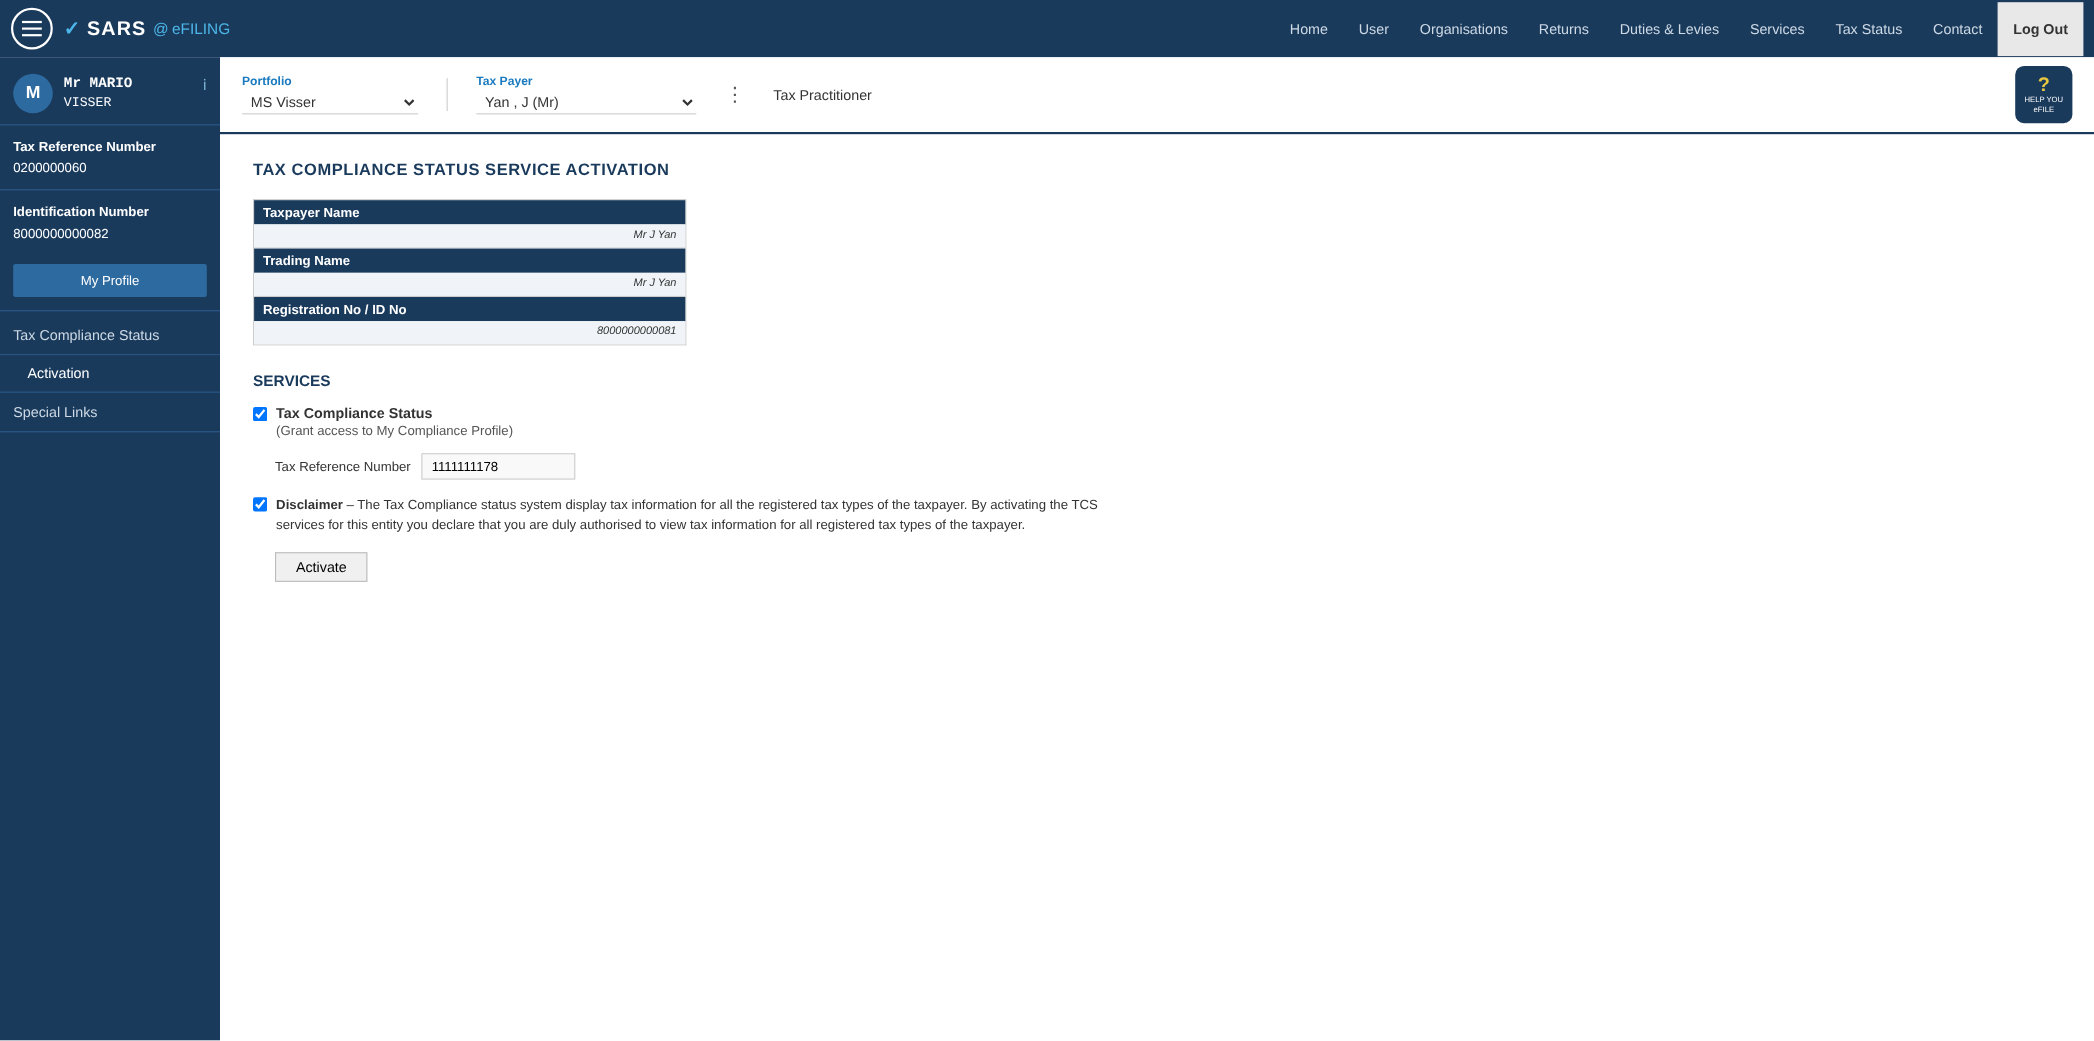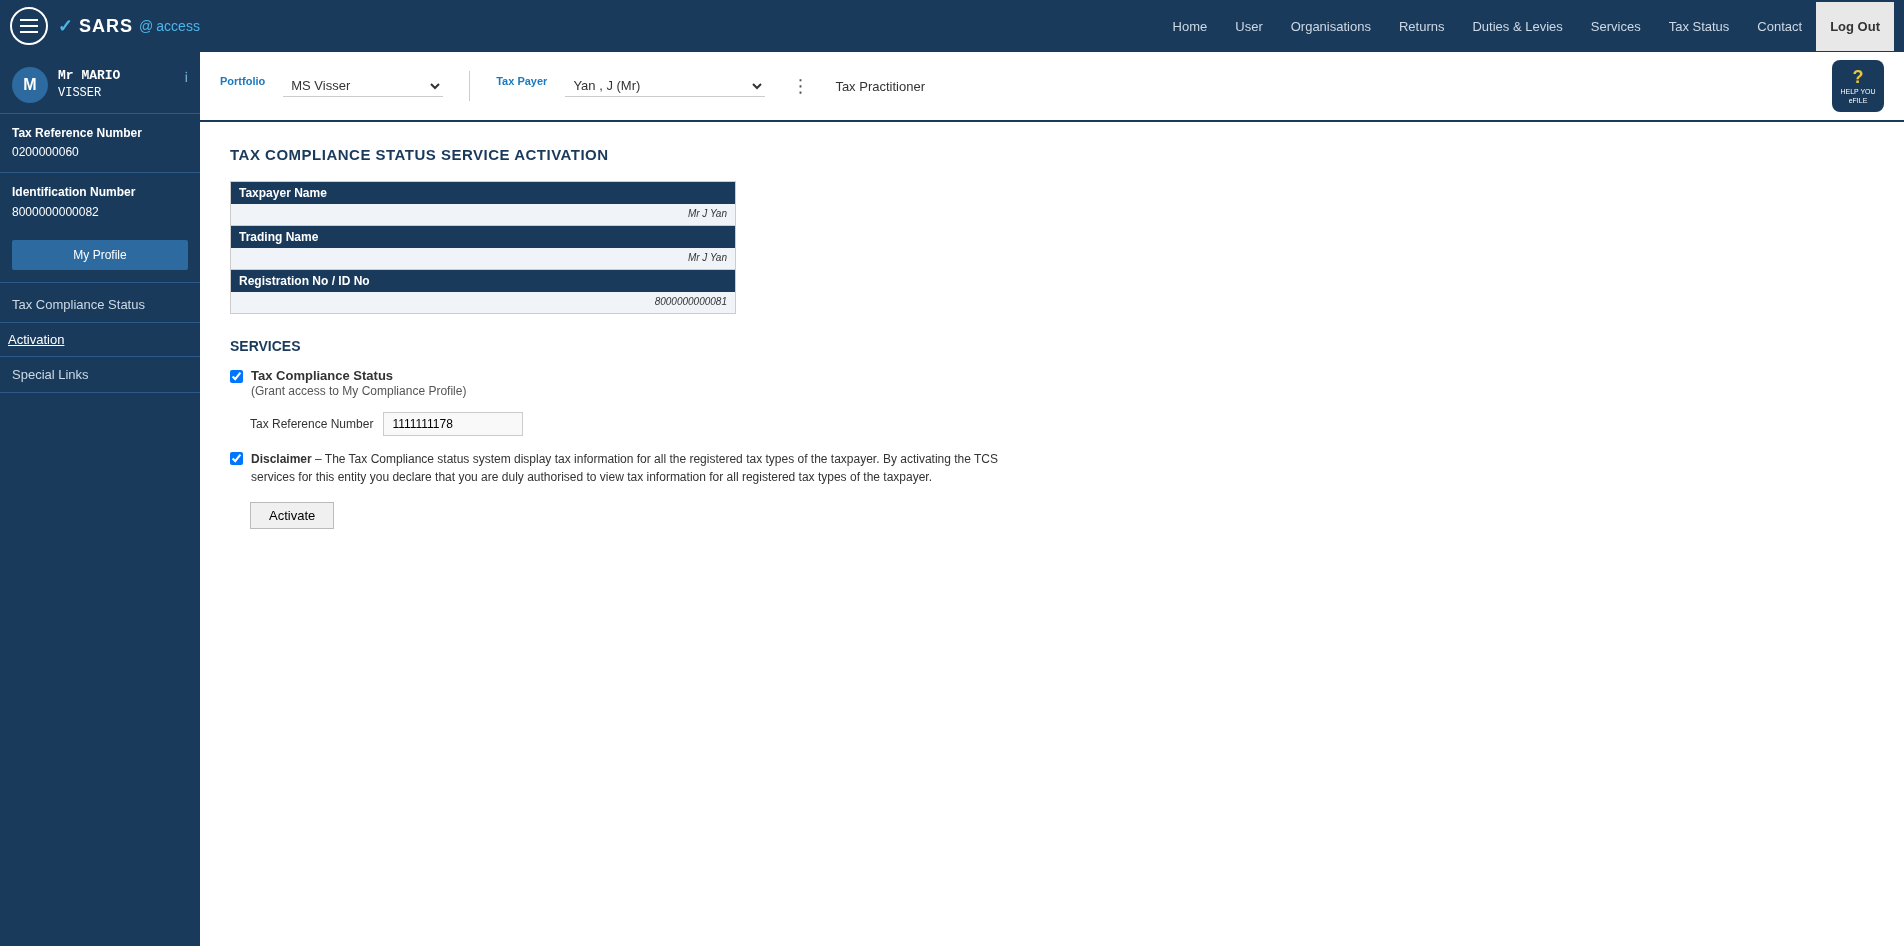--- a/index.html
+++ b/index.html
@@ -103,46 +103,45 @@
     }
     .sidebar-section-item {
       color: #cdd9e5;
       padding: 10px 12px;
       font-size: 13px;
       cursor: pointer;
       border-bottom: 1px solid #2d5a8a;
     }
     .sidebar-sub-item {
       color: #cdd9e5;
-      padding: 9px 12px 9px 8px;
+      padding: 9px 12px 9px 25px;
       font-size: 13px;
       cursor: pointer;
       background: #15304e;
       border-bottom: 1px solid #2d5a8a;
-      text-decoration: underline;
     }
     .sidebar-sub-item.active {
       background: #1a3a5c;
       color: #fff;
     }
 
     
     .content-area {
       flex: 1; display: flex; flex-direction: column; overflow: auto;
     }
 
     
     .toolbar {
       background: #fff;
       border-bottom: 2px solid #1a3a5c;
       padding: 8px 20px;
       display: flex; align-items: center; gap: 20px;
     }
     .toolbar-group {
-      display: flex; flex-direction: row; gap: 18px;
+      display: flex; flex-direction: column; gap: 2px;
     }
     .toolbar-label {
       color: #1a7abf; font-size: 11px; font-weight: bold;
     }
     .toolbar-select-wrap {
       display: flex; align-items: flex-end; gap: 4px;
     }
     .toolbar-select {
       border: none; border-bottom: 1px solid #ccc;
       font-size: 13px; color: #333; min-width: 160px;
@@ -178,21 +177,21 @@
       flex: 1;
     }
     .page-title {
       font-size: 15px; font-weight: bold; color: #1a3a5c;
       letter-spacing: 0.5px; margin-bottom: 18px;
       text-transform: uppercase;
     }
 
     
     .info-table {
-      width: 506px;
+      width: 394px;
       border: 1px solid #ccc;
       margin-bottom: 24px;
     }
     .info-table-row {
       display: flex; flex-direction: column;
     }
     .info-table-header {
       background: #1a3a5c;
       color: #fff;
       padding: 4px 8px;
@@ -261,21 +260,21 @@
     <span></span>
       <span></span>
       <span></span>
   </button>
   <div class="sars-logo">
     <span class="sars-check">✓</span>
     <span class="sars-text">SARS</span>
   </div>
   <div class="filing-logo">
     <span class="at">@</span>
-    <span>access</span>
+    <span>eFILING</span>
   </div>
   <div class="nav-links">
     <span class="nav-link">Home</span>
     <span class="nav-link">User</span>
     <span class="nav-link">Organisations</span>
     <span class="nav-link">Returns</span>
     <span class="nav-link">Duties &amp; Levies</span>
     <span class="nav-link">Services</span>
     <span class="nav-link">Tax Status</span>
     <span class="nav-link">Contact</span>

